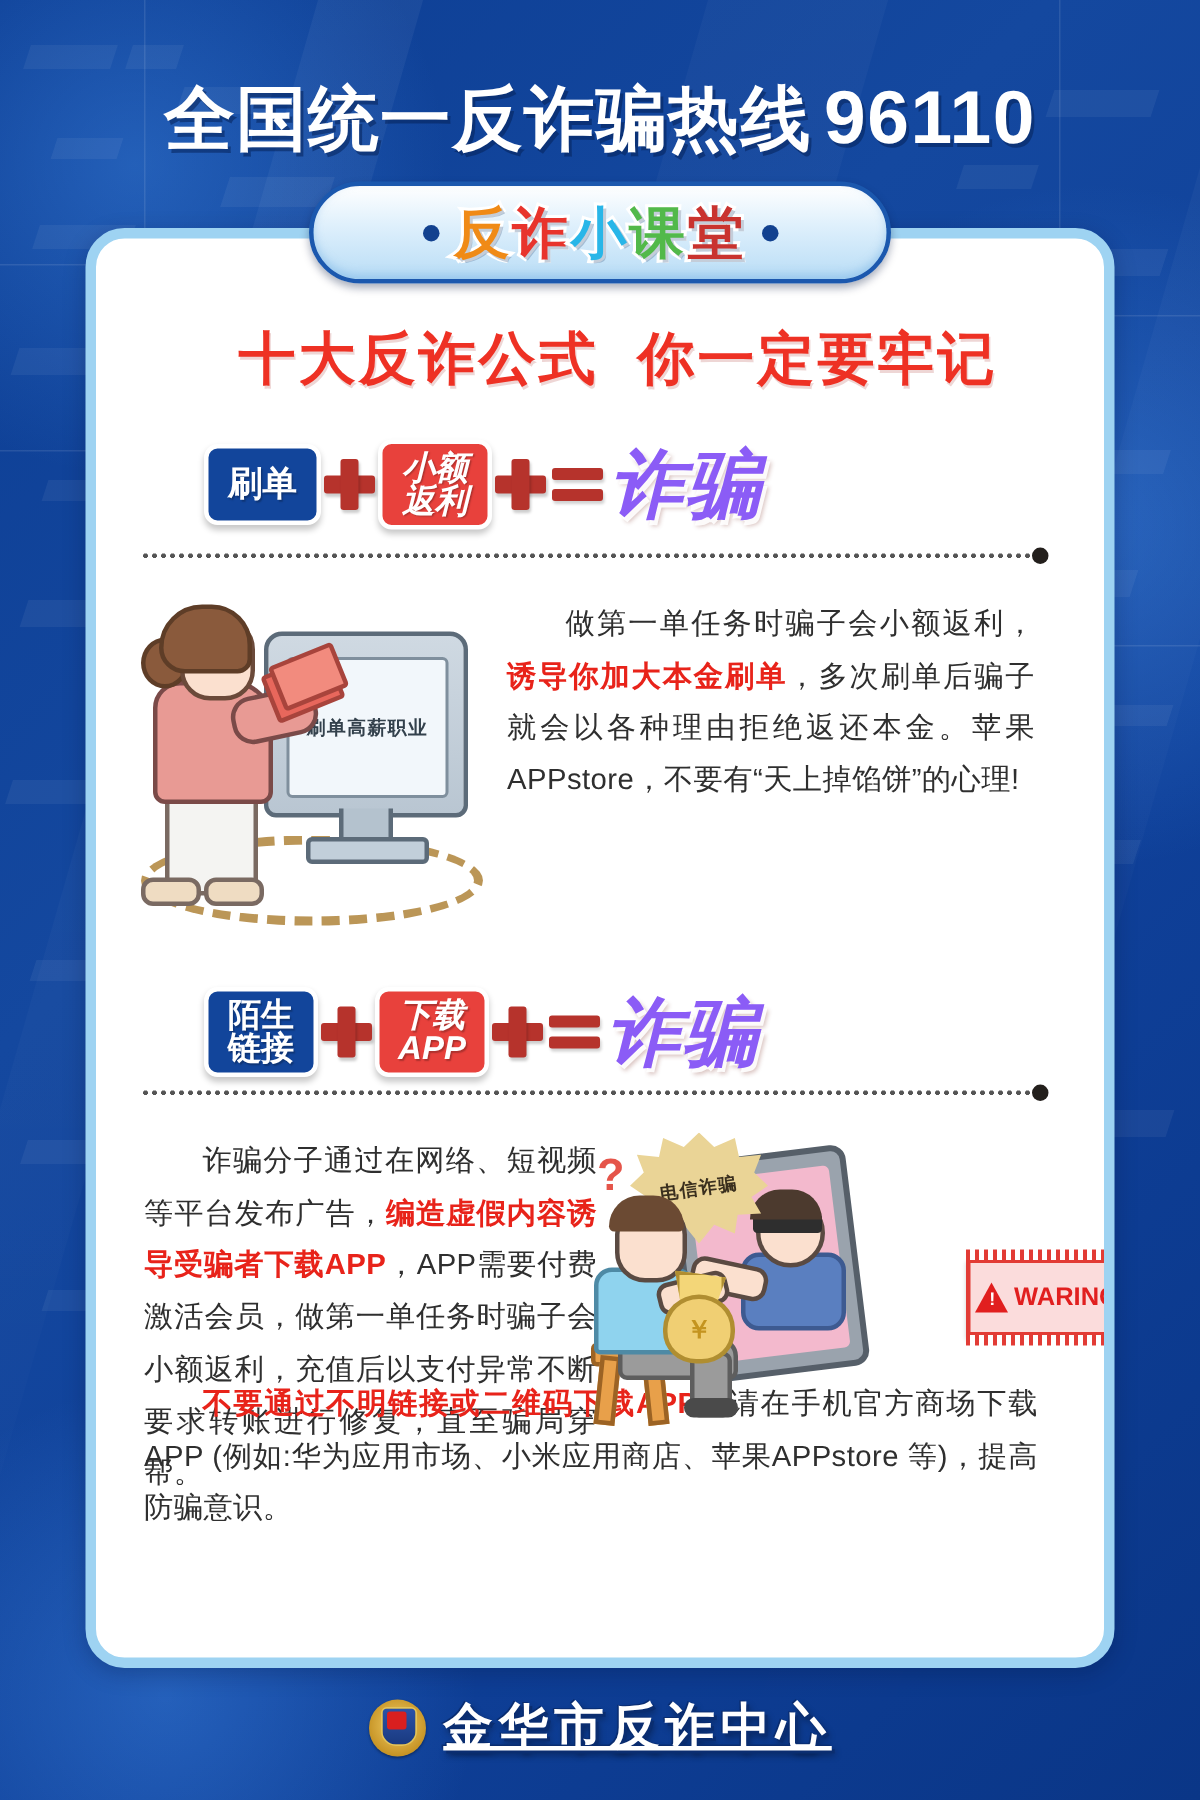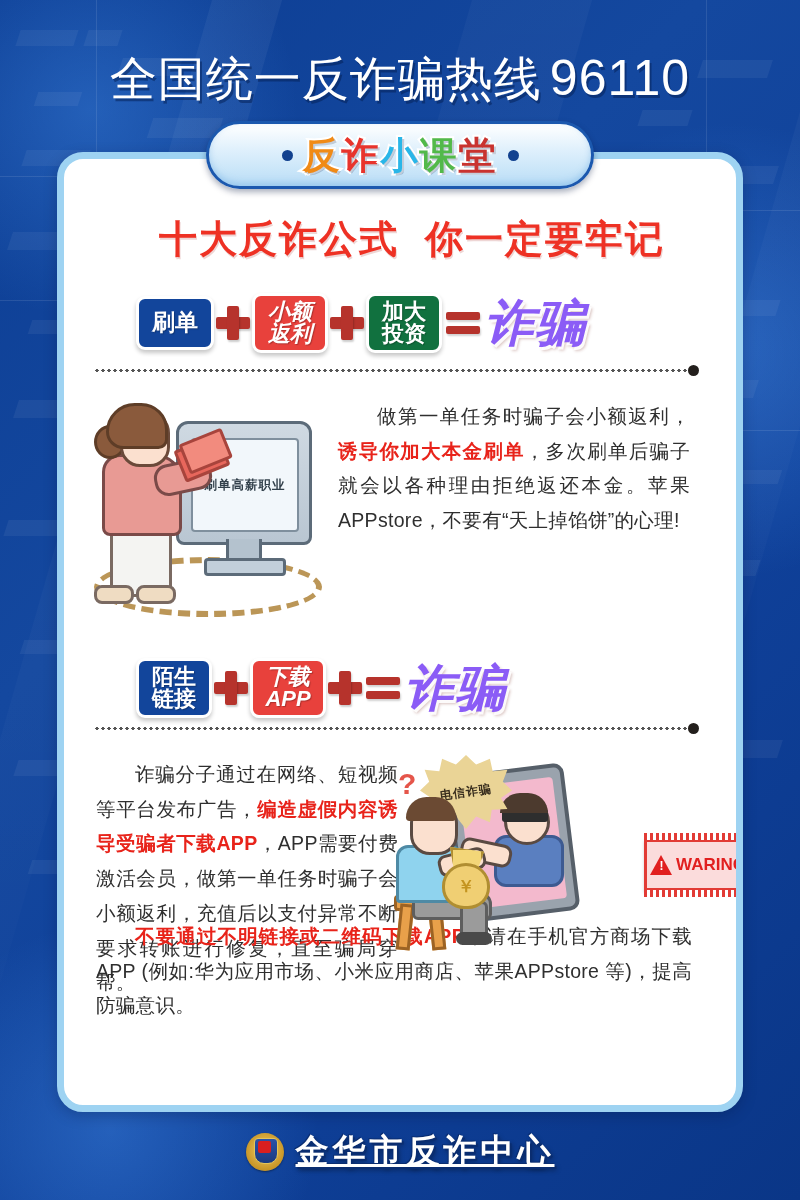--- a/index.html
+++ b/index.html
@@ -20,21 +20,21 @@
   .bg-layer .line{position:absolute;background:rgba(255,255,255,.10);}
   .bg-layer .glow{position:absolute;border-radius:50%;
      background:radial-gradient(circle,rgba(80,160,255,.33),rgba(80,160,255,0) 70%);}
   .bg-layer .band{position:absolute;top:0;bottom:0;
      background:linear-gradient(180deg,rgba(255,255,255,.05),rgba(255,255,255,0));
      transform:skewX(-16deg);}
 
   
   .headline{
     position:absolute;left:0;right:0;top:48px;text-align:center;
-    color:#ffffff;font-size:47px;font-weight:normal;letter-spacing:1px;
+    color:#ffffff;font-size:47px;font-weight:bold;letter-spacing:1px;
     text-shadow:2px 3px 0 rgba(5,35,90,.55);
     white-space:nowrap;
   }
   .headline .num{font-size:50px;letter-spacing:1px;margin-left:8px;}
 
   
   .badge-pill{
     position:absolute;left:50%;transform:translateX(-50%);top:121px;
     width:382px;height:62px;border-radius:34px;
     background:linear-gradient(180deg,#ffffff 0%,#dff0fc 42%,#b9ddf6 100%);
@@ -333,24 +333,20 @@
     </div>
 
     <div class="formula f1">
       <span class="tag tag-blue one-line">刷单</span>
       <span class="plus"></span>
       <span class="tag tag-red">
         <span>小额</span>
         <span>返利</span>
       </span>
       <span class="plus"></span>
-      <span class="tag tag-green">
-        <span>加大</span>
-        <span>投资</span>
-      </span>
       <span class="equals"></span>
       <span class="result">诈骗</span>
     </div>
 
     <div class="divider d1">
           <span class="end-dot"></span>
         </div>
 
     <div class="illo1">
       <div class="rope"></div>

